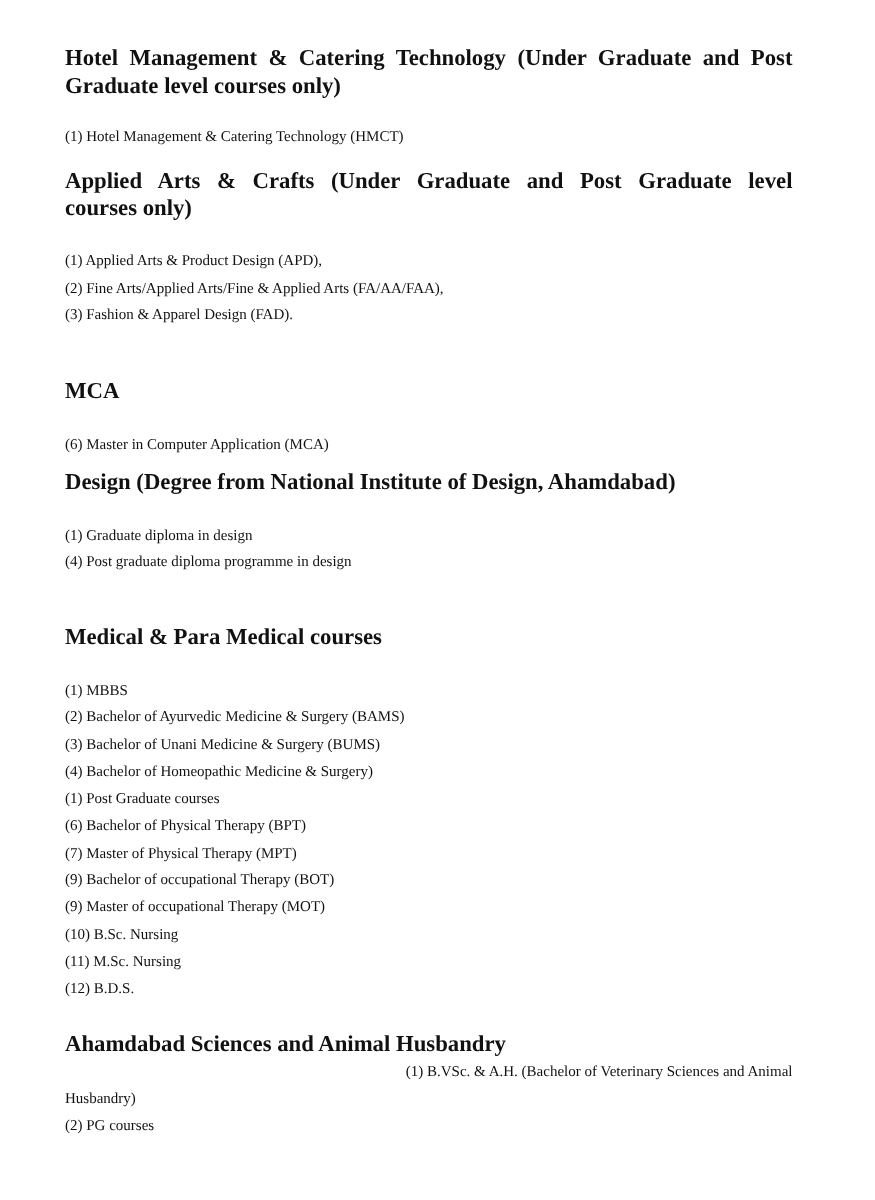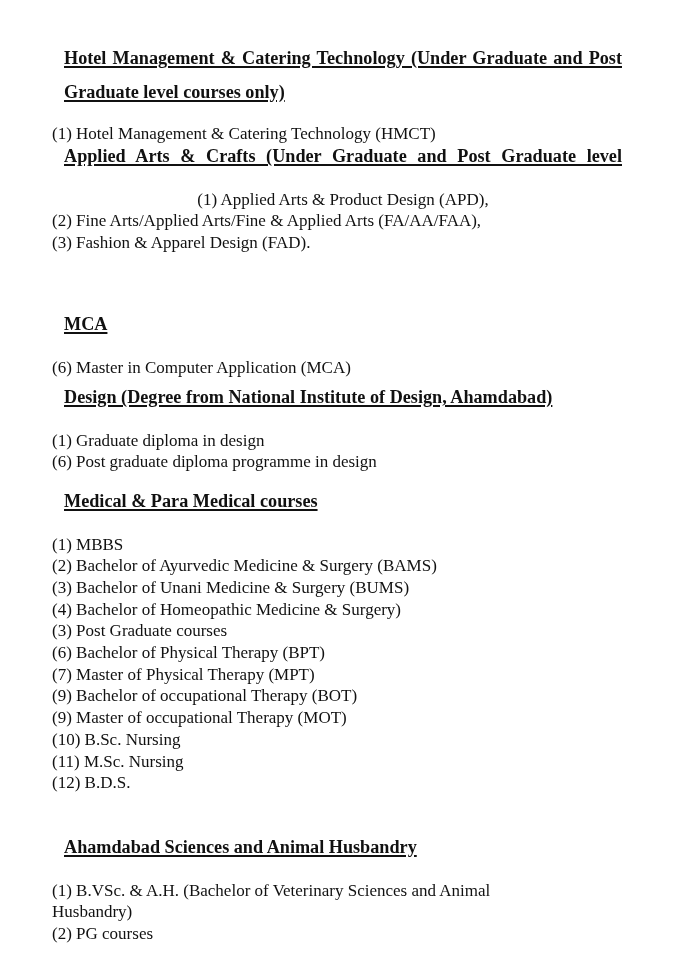--- a/index.html
+++ b/index.html
@@ -16,34 +16,33 @@
       color: #111111;
     }
     .page {
       position: absolute;
       left: 52px;
       top: 36px;
       width: 582px;
     }
     .heading {
       font-weight: bold;
-      text-decoration: underline;
       text-decoration-thickness: 2px;
       text-underline-offset: 2px;
       font-size: 18.2px;
       line-height: 21.5px;
-      margin: 12px;
+      margin: 0;
       text-align: justify;
       text-align-last: left;
     }
     .heading.justify-full {
       text-align: justify;
     }
     .item {
-      font-size: 17px;
+      font-size: 12px;
       line-height: 21.7px;
       margin: 0;
     }
     .block {
       position: absolute;
       left: 0;
       width: 582px;
     }
   </style>
 </head>
@@ -58,52 +57,55 @@
     <p class="heading">
       <span>Graduate level courses only)</span>
     </p>
     <p class="item" style="margin-top:20px;">(1) Hotel Management &amp; Catering Technology (HMCT)</p>
   </div>
 
   <div class="block" style="top:98px;">
     <p class="heading" style="text-align:justify;text-align-last:justify;">
       <span>Applied Arts &amp; Crafts (Under Graduate and Post Graduate level</span>
     </p>
-    <p class="item" style="margin-top:21px;text-align:center;">(1) Applied Arts &amp; Product Design (APD),</p>
+    <p class="heading">
+      <span>courses only)</span>
+    </p>
+    <p class="item" style="margin-top:21px;">(1) Applied Arts &amp; Product Design (APD),</p>
     <p class="item">(2) Fine Arts/Applied Arts/Fine &amp; Applied Arts (FA/AA/FAA),</p>
     <p class="item">(3) Fashion &amp; Apparel Design (FAD).</p>
   </div>
 
   <div class="block" style="top:266px;">
     <p class="heading">MCA</p>
     <p class="item" style="margin-top:21px;">(6) Master in Computer Application (MCA)</p>
   </div>
 
   <div class="block" style="top:339px;">
     <p class="heading">Design (Degree from National Institute of Design, Ahamdabad)</p>
     <p class="item" style="margin-top:21px;">(1) Graduate diploma in design</p>
-    <p class="item">(6) Post graduate diploma programme in design</p>
+    <p class="item">(4) Post graduate diploma programme in design</p>
   </div>
 
-  <div class="block" style="top:443px;">
+  <div class="block" style="top:463px;">
     <p class="heading">Medical &amp; Para Medical courses</p>
     <p class="item" style="margin-top:21px;">(1) MBBS</p>
     <p class="item">(2) Bachelor of Ayurvedic Medicine &amp; Surgery (BAMS)</p>
     <p class="item">(3) Bachelor of Unani Medicine &amp; Surgery (BUMS)</p>
     <p class="item">(4) Bachelor of Homeopathic Medicine &amp; Surgery)</p>
-    <p class="item">(3) Post Graduate courses</p>
+    <p class="item">(1) Post Graduate courses</p>
     <p class="item">(6) Bachelor of Physical Therapy (BPT)</p>
     <p class="item">(7) Master of Physical Therapy (MPT)</p>
     <p class="item">(9) Bachelor of occupational Therapy (BOT)</p>
     <p class="item">(9) Master of occupational Therapy (MOT)</p>
     <p class="item">(10) B.Sc. Nursing</p>
     <p class="item">(11) M.Sc. Nursing</p>
     <p class="item">(12) B.D.S.</p>
   </div>
 
   <div class="block" style="top:789px;">
     <p class="heading">Ahamdabad Sciences and Animal Husbandry</p>
-    <p class="item" style="margin-top:21px;">(1) B.VSc. &amp; A.H.  (Bachelor of Veterinary Sciences and Animal</p>
+    <p class="item" style="text-align:right;">(1) B.VSc. &amp; A.H.  (Bachelor of Veterinary Sciences and Animal</p>
     <p class="item">Husbandry)</p>
     <p class="item">(2) PG courses</p>
   </div>
 
 </div>
 
 </body></html>

